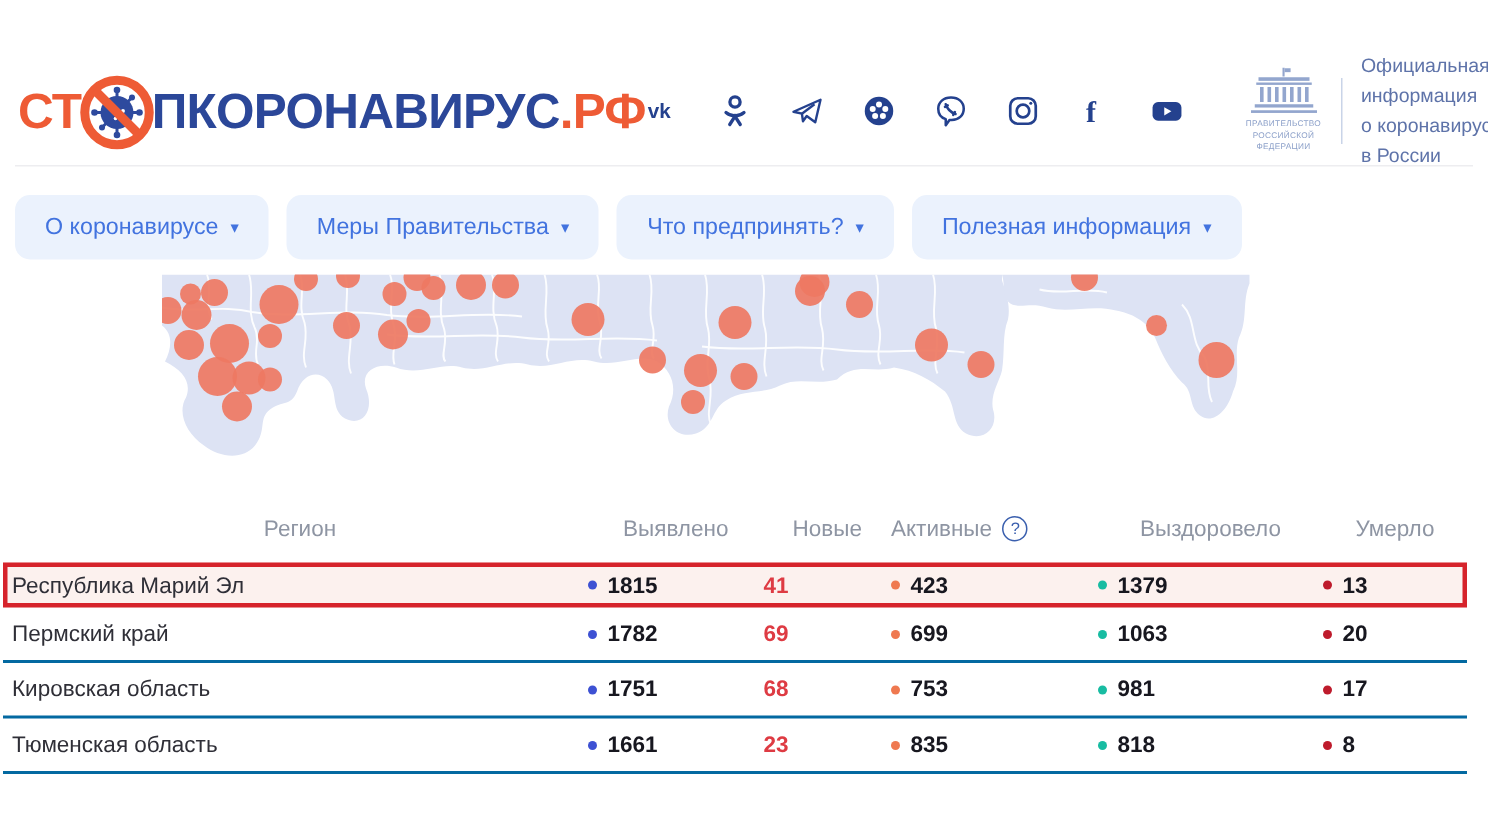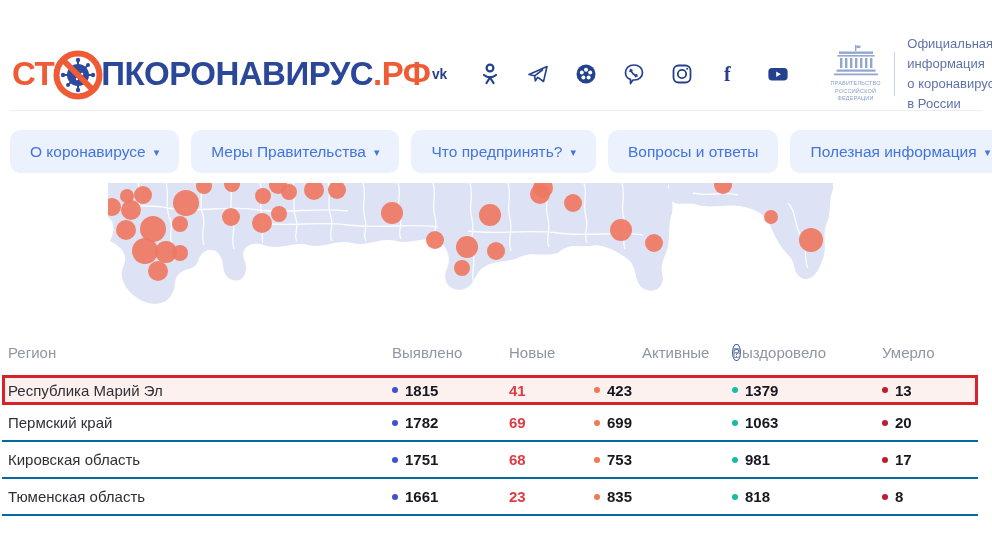--- a/index.html
+++ b/index.html
@@ -37,22 +37,22 @@
              cursor:pointer; white-space:nowrap; }
   .nav-arrow { font-size:11px; line-height:1; position:relative; top:1px; }
 
   
   .map-wrap { position:absolute; top:183px; left:108px; width:872px; height:150px; }
   .map-wrap svg { display:block; }
 
   
   .table { position:absolute; top:338px; left:2px; right:14px; }
   .thead { display:grid; grid-template-columns:384px 117px 85px 138px 150px 1fr;
-           padding:6px 0 14px 6px; color:#8E95A3; font-size:15px; align-items:center; }
-  .th-active { display:flex; align-items:center; gap:23px;margin-left:48px; }
+           padding:6px 0 14px 6px; color:#8E95A3; font-size:15px; align-items:center;text-align:center; }
+  .th-active { display:flex; align-items:center; gap:7px; }
   .qmark { width:17px; height:17px; border:1.4px solid #3A5FAE; color:#3A5FAE; border-radius:50%;
            font-size:11px; display:flex; align-items:center; justify-content:center; cursor:pointer; }
   .trow { display:grid; grid-template-columns:384px 117px 85px 138px 150px 1fr;
           align-items:center; height:37px; border-bottom:2px solid #0369a1;
           padding-left:6px; cursor:pointer; }
   .trow.highlight { background:#FCF1EE; border:3px solid #D6232B; padding-left:3px; height:30px; }
   .region { font-size:15px; color:#2F2F37; }
   .num { display:flex; align-items:center; gap:7px; font-size:15px; font-weight:600; color:#17171F; }
   .num .dot { width:6px; height:6px; border-radius:50%; flex:none; }
   .dot-detected  { background:var(--c-detected); }
@@ -198,23 +198,20 @@
       <span>О коронавирусе</span>
         <span class="nav-arrow">▾</span>
     </button>
     <button class="nav-btn">
       <span>Меры Правительства</span>
         <span class="nav-arrow">▾</span>
     </button>
     <button class="nav-btn">
       <span>Что предпринять?</span>
         <span class="nav-arrow">▾</span>
-    </button>
-    <button class="nav-btn">
-      <span>Вопросы и ответы</span>
     </button>
     <button class="nav-btn">
       <span>Полезная информация</span>
         <span class="nav-arrow">▾</span>
     </button>
   </div>
 
   <div class="map-wrap">
     <svg width="872" height="150" viewBox="0 0 872 150">
       <g fill="#DDE3F4">

